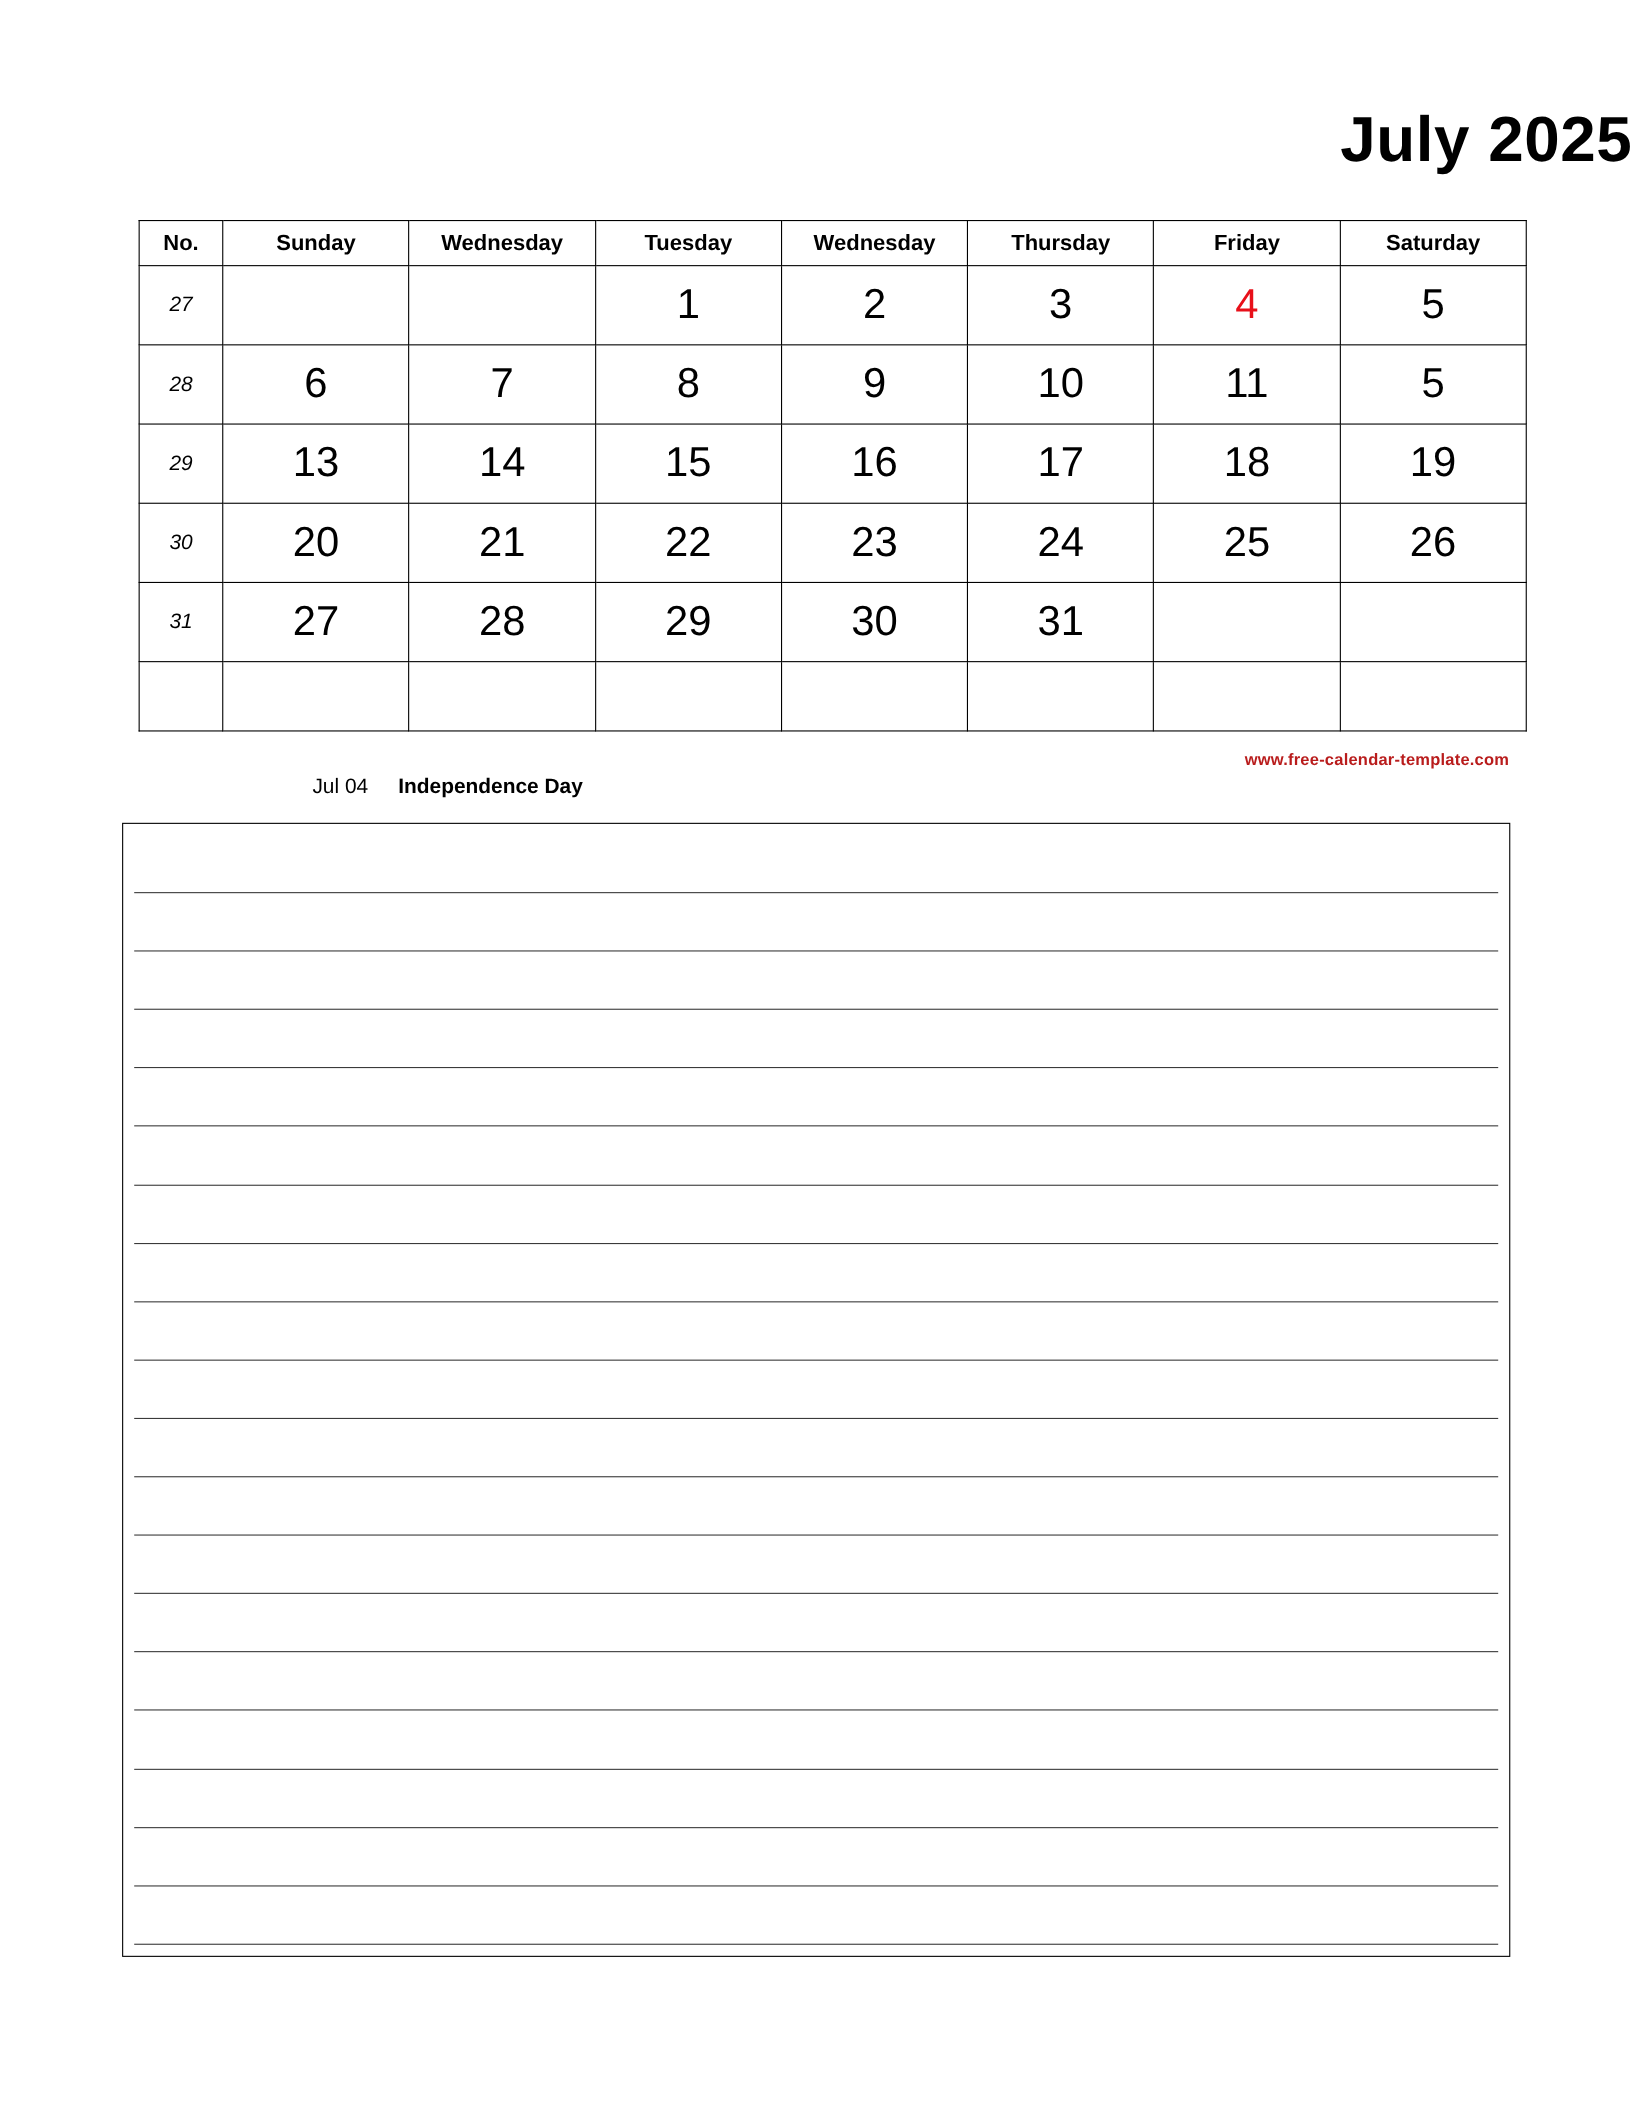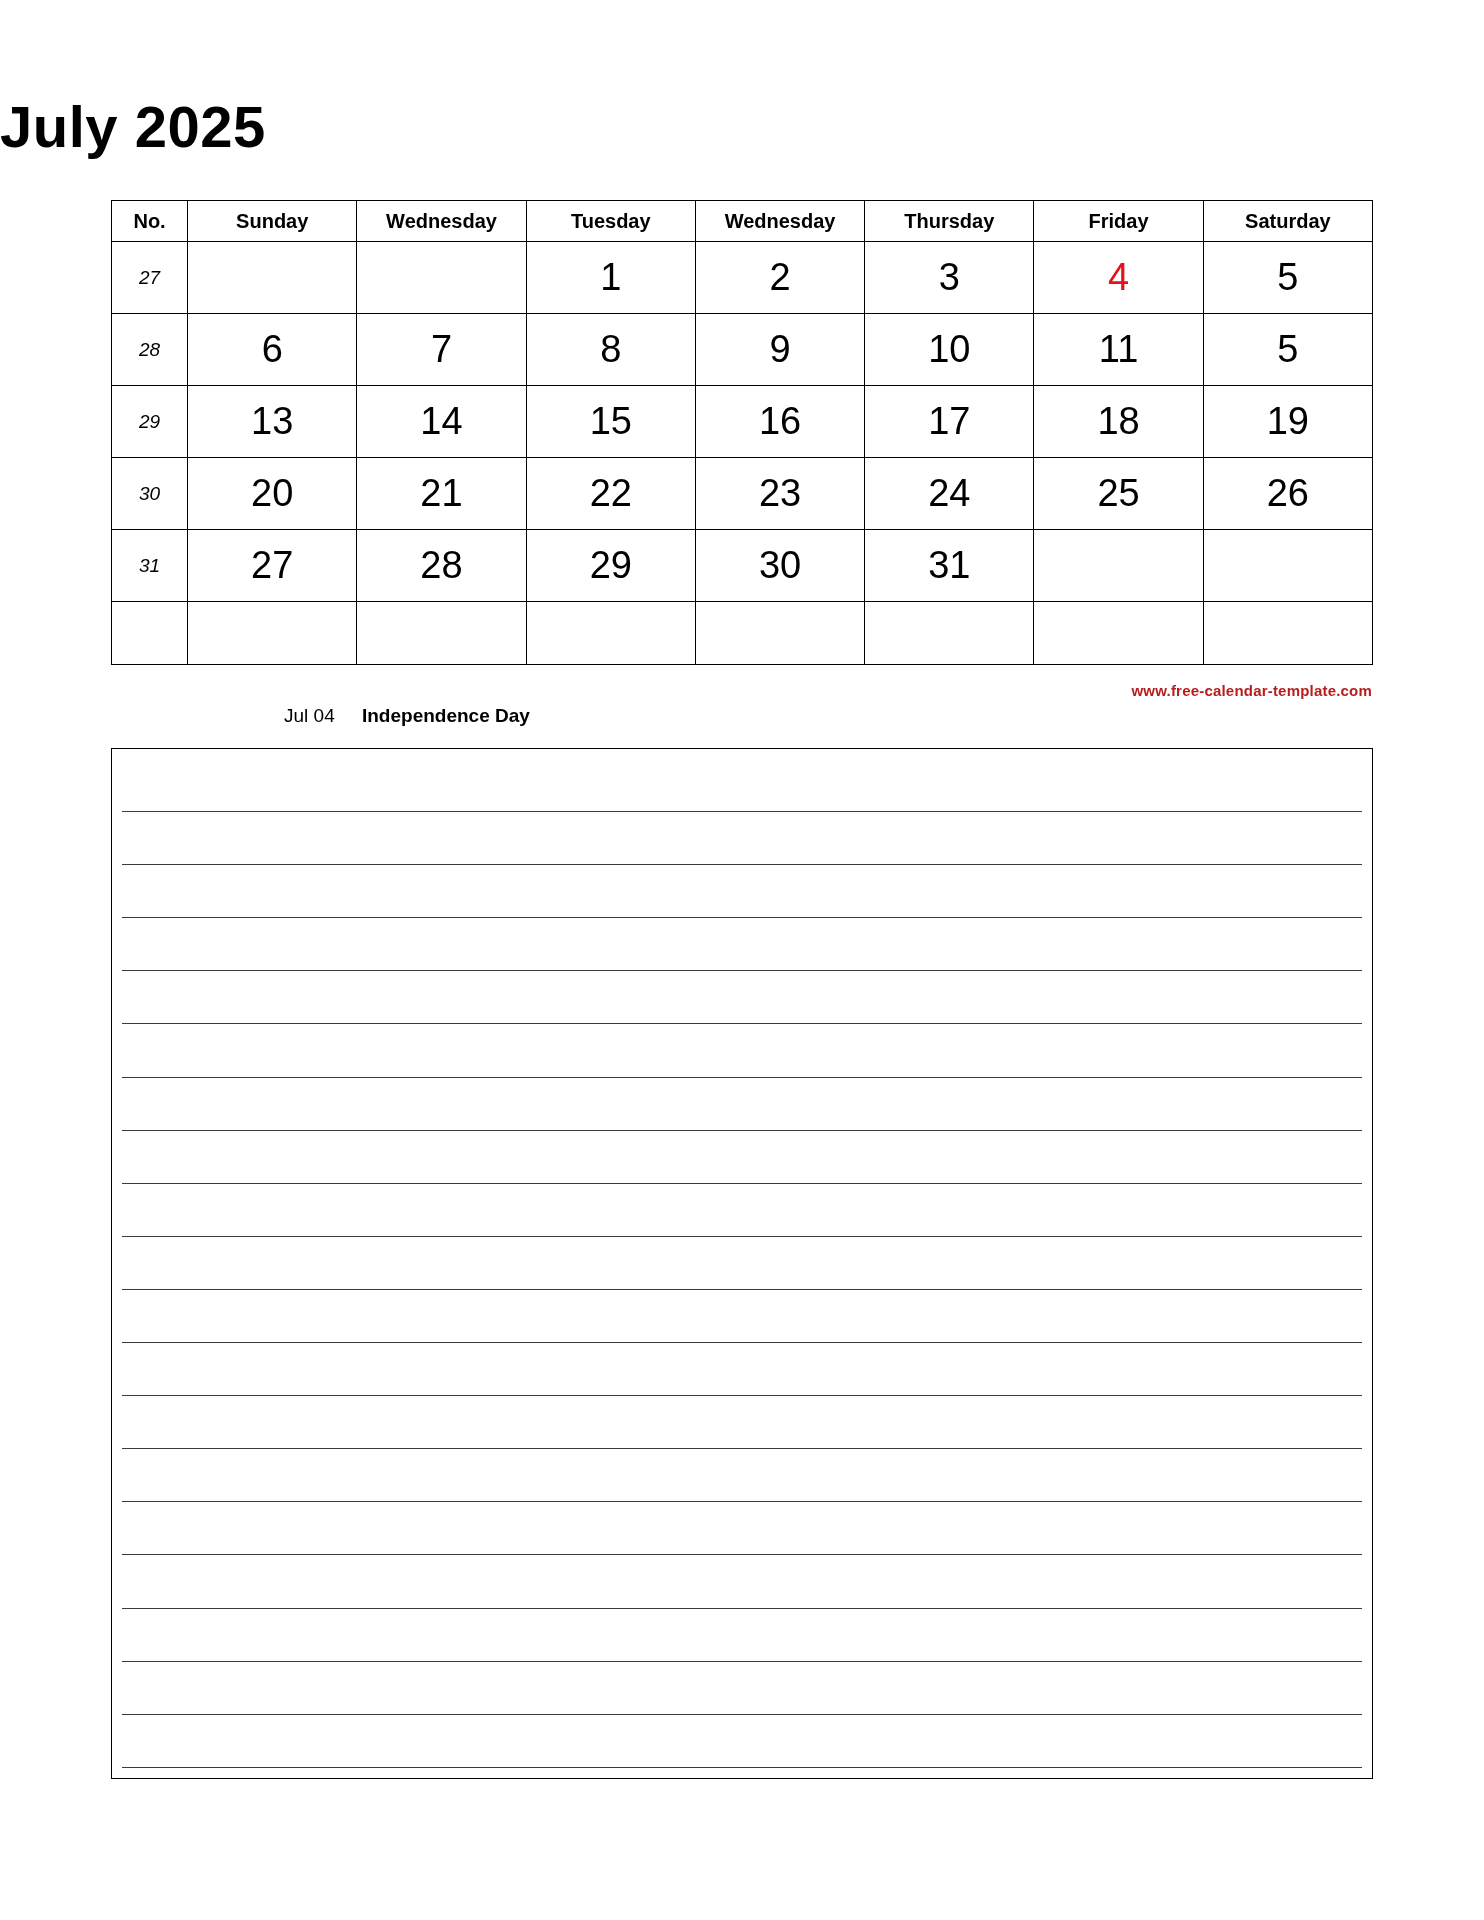--- a/index.html
+++ b/index.html
@@ -21,31 +21,31 @@
     left: 0; top: 0;
     width: 1484px;
     height: 1920px;
   }
 
   .title {
     position: absolute;
     left: 0;
     top: 98px;
     width: 1484px;
-    text-align: left;
+    text-align: right;
     font-size: 58px;
     font-weight: bold;
     letter-spacing: 0.5px;
     line-height: 1;
   }
 
   
   .cal {
     position: absolute;
-    left: 111px;
+    left: 126px;
     top: 200px;
     width: 1262px;
     border-collapse: collapse;
     table-layout: fixed;
     padding-left: 16px;
   }
   .cal td, .cal th {
     border: 1.6px solid #000000;
     padding: 0;
     margin: 0;

